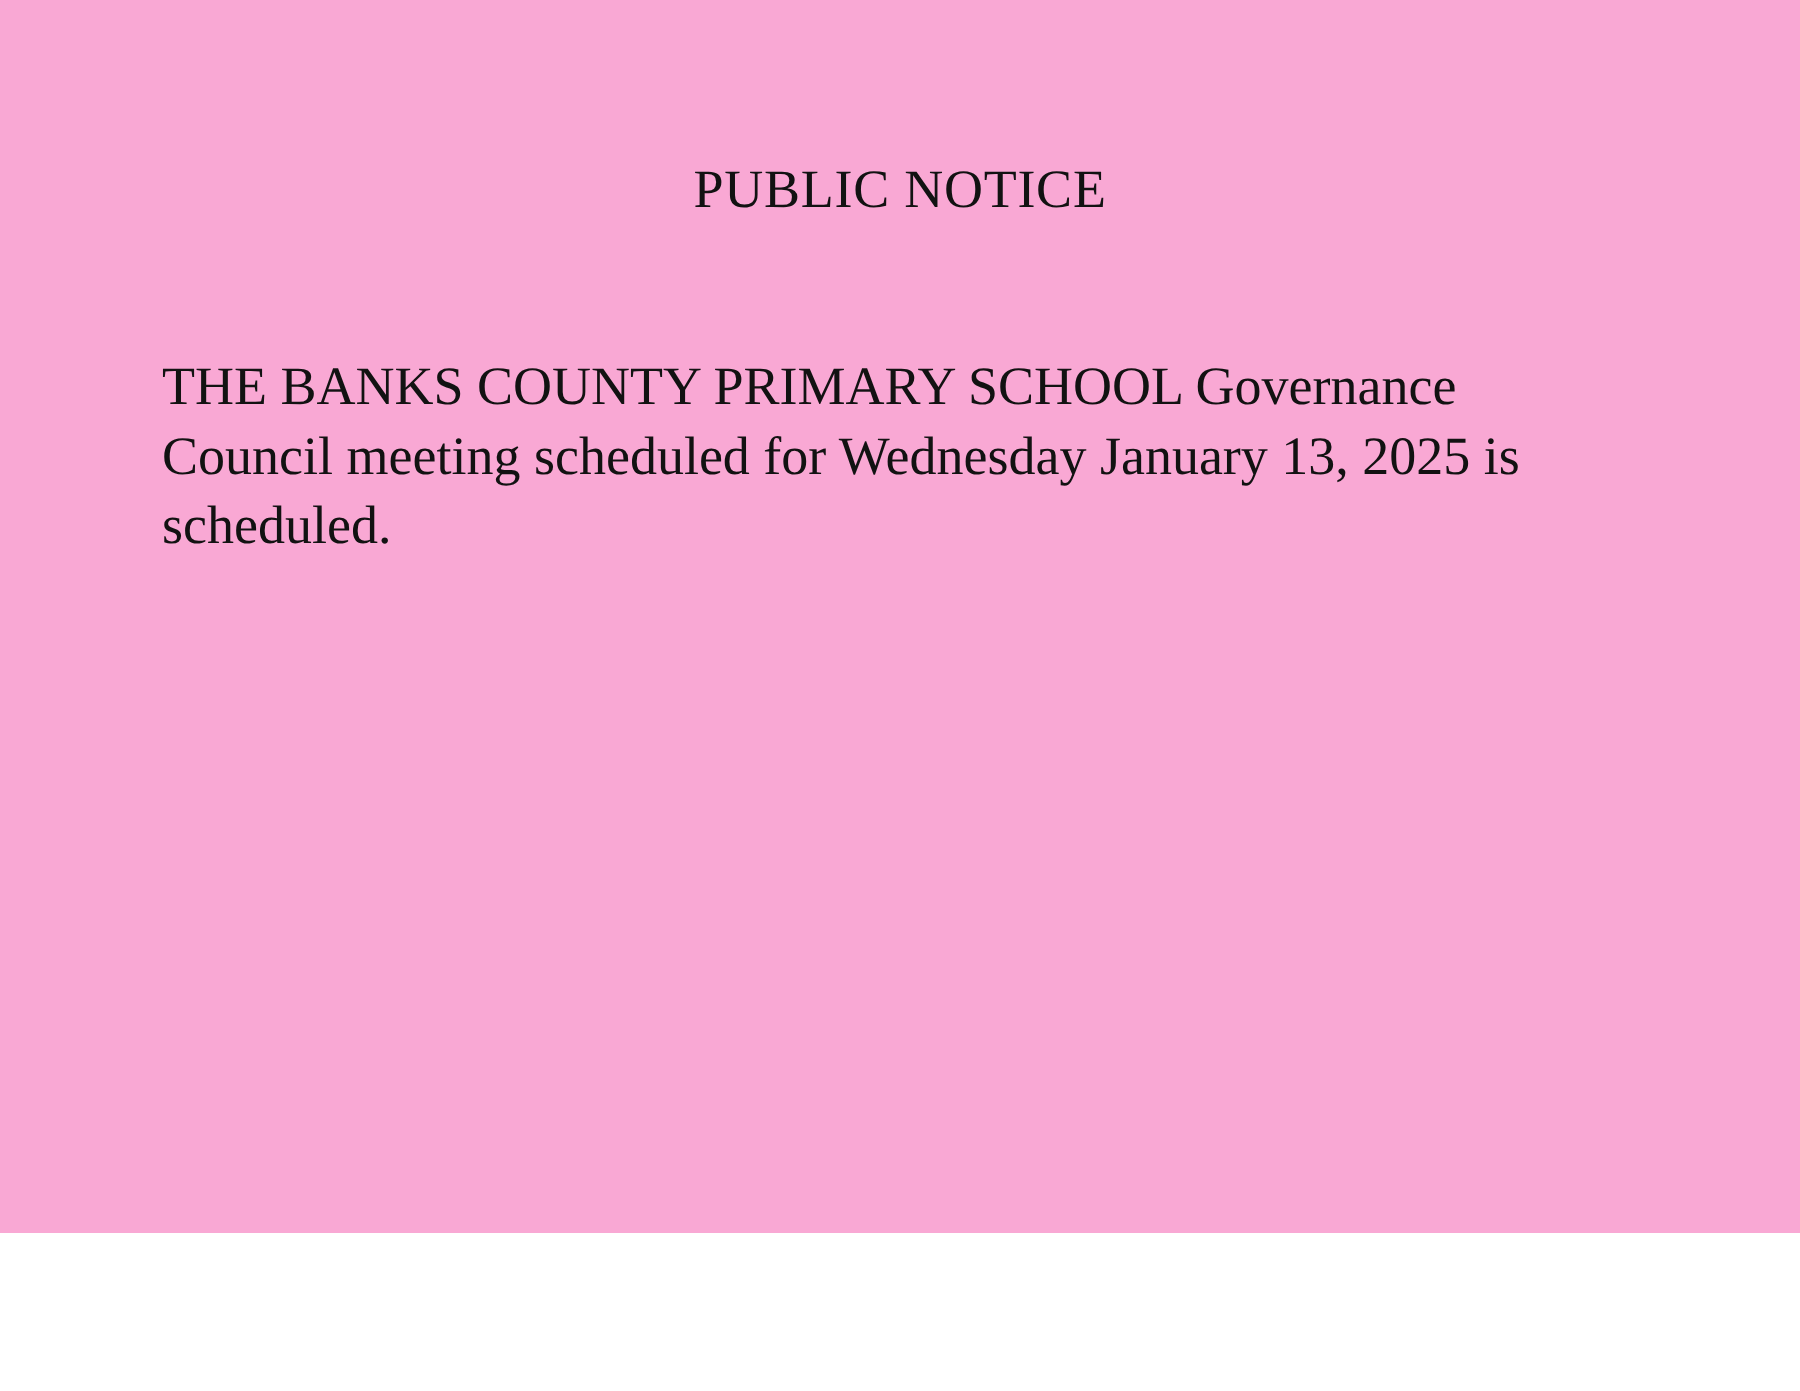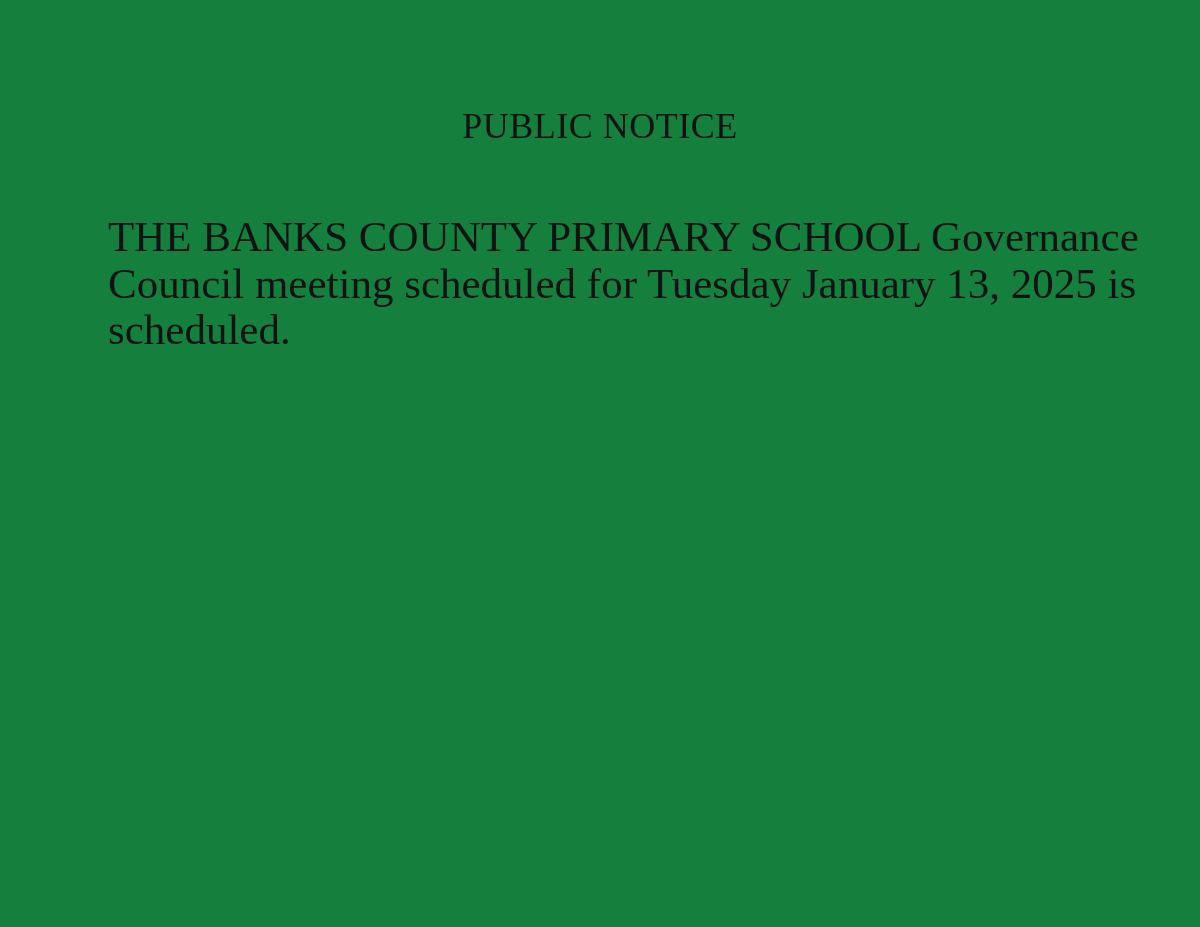--- a/index.html
+++ b/index.html
@@ -3,50 +3,50 @@
 <meta charset="utf-8">
 <style>
   html, body {
     margin: 0;
     padding: 0;
     background: #ffffff;
   }
   .page {
     position: relative;
     width: 1200px;
-    height: 927px;
-    background: #15803d;
+    height: 822px;
+    background: #f9a8d4;
     overflow: hidden;
     font-family: "Liberation Serif", "DejaVu Serif", serif;
     color: #121212;
   }
   .title {
     margin: 0;
     padding-top: 103px;
     text-align: center;
     font-size: 36px;
     line-height: 47px;
     font-weight: normal;
     letter-spacing: 0.5px;
     color: #121212;
   }
   .body-text {
-    margin: 64px 108px 0 108px;
-    font-size: 43px;
+    margin: 84px 108px 0 108px;
+    font-size: 36px;
     line-height: 46.5px;
     color: #121212;
   }
   .body-line {
     white-space: nowrap;
   }
 </style>
 </head>
 <body>
 
 <div class="page">
   <h1 class="title">PUBLIC NOTICE</h1>
 
   <div class="body-text">
     <div class="body-line">THE BANKS COUNTY PRIMARY SCHOOL Governance</div>
-    <div class="body-line">Council meeting scheduled for Tuesday January 13, 2025 is</div>
+    <div class="body-line">Council meeting scheduled for Wednesday January 13, 2025 is</div>
     <div class="body-line">scheduled.</div>
   </div>
 </div>
 
 </body></html>

